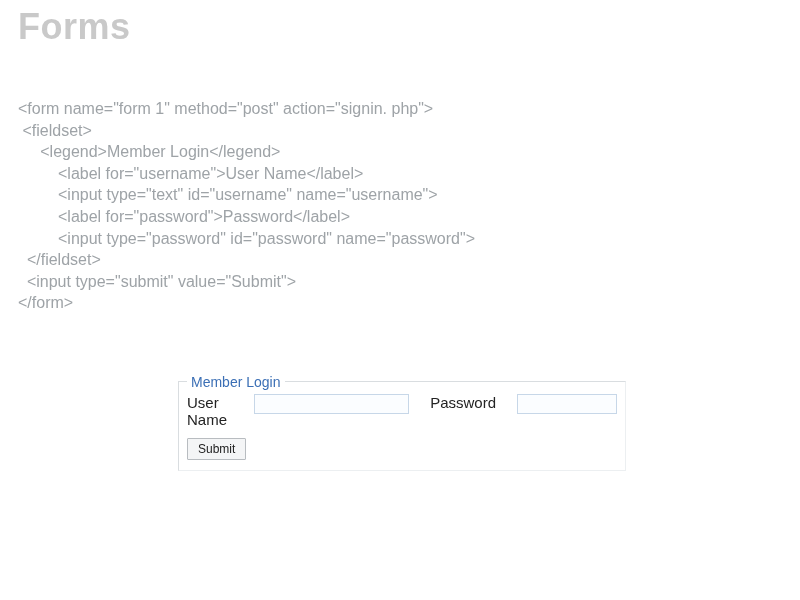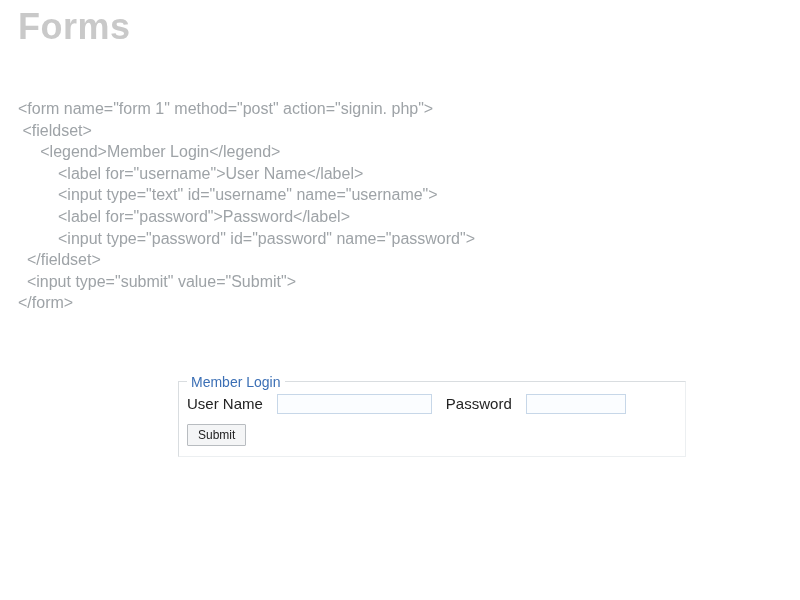--- a/index.html
+++ b/index.html
@@ -24,39 +24,38 @@
   }
   .code-block {
     font-size: 16px;
     line-height: 1.35;
     color: #9ea3a7;
     white-space: pre;
     font-family: "Trebuchet MS", "Lucida Sans Unicode", sans-serif;
   }
   .demo-wrap {
     margin: 60px 0 0 160px;
-    width: 508px;
+    width: 448px;
   }
   fieldset.demo {
     border: 1px solid #d9dde0;
     border-bottom: 1px solid #eceff1;
     border-right: 1px solid #eceff1;
     padding: 4px 8px 10px 8px;
     margin: 0;
   }
   fieldset.demo legend {
     padding: 0 4px;
     color: #3b6fb5;
     font-family: Arial, sans-serif;
     font-size: 14px;
   }
   .form-row {
     display: flex;
-    align-items: center;
-    gap: 14px;
+    gap: 21px;
     flex-wrap: nowrap;
   }
   .form-row label {
     color: #232323;
     font-family: Arial, sans-serif;
     font-size: 15px;
   }
   .form-row input[type="text"],
   .form-row input[type="password"] {
     height: 20px;

